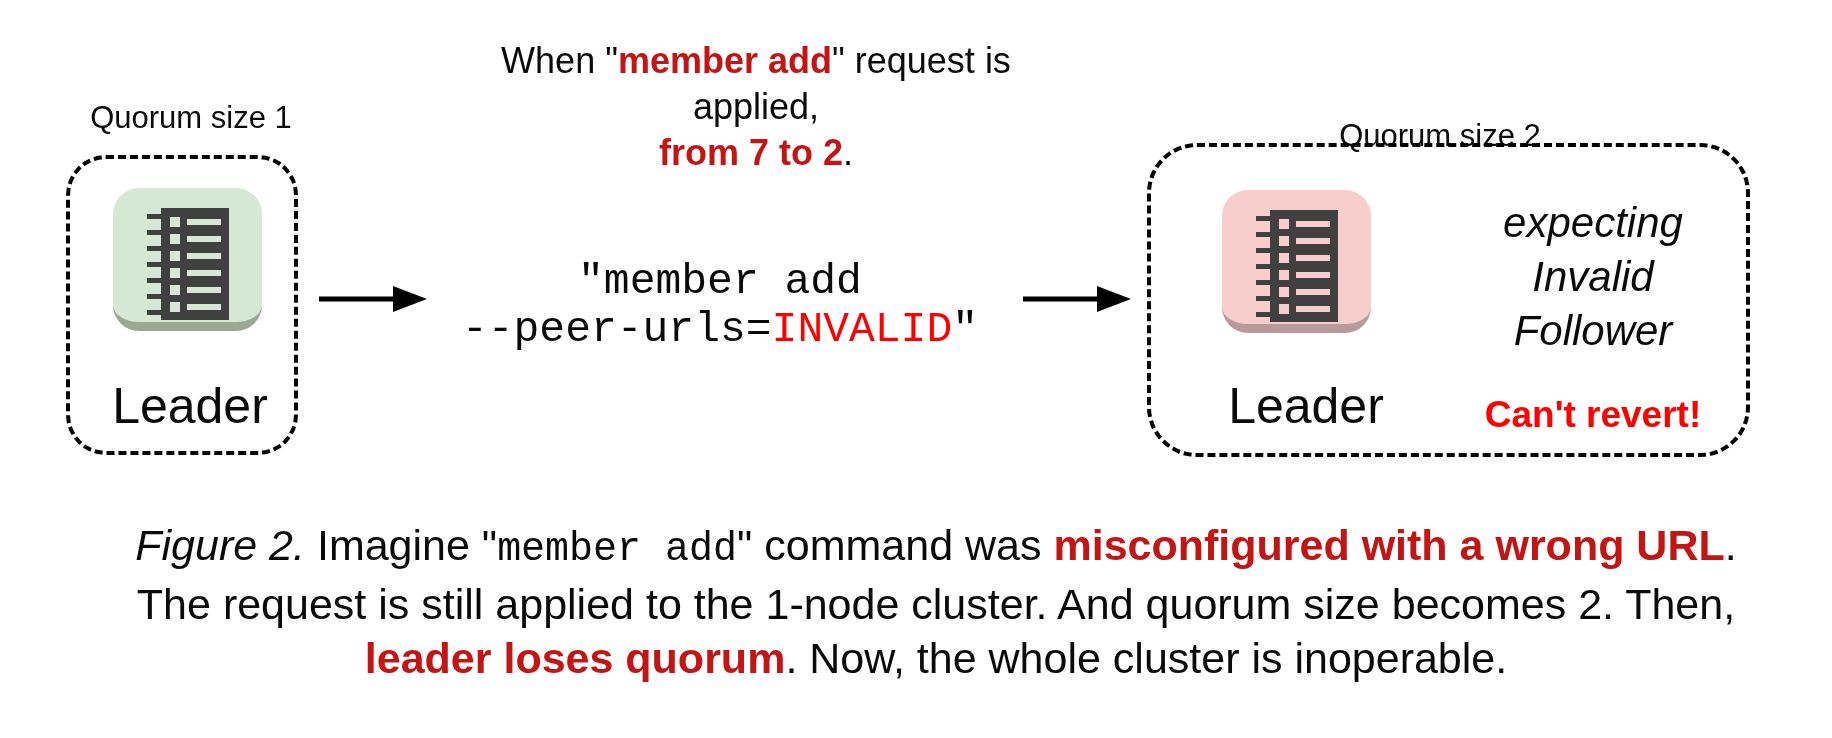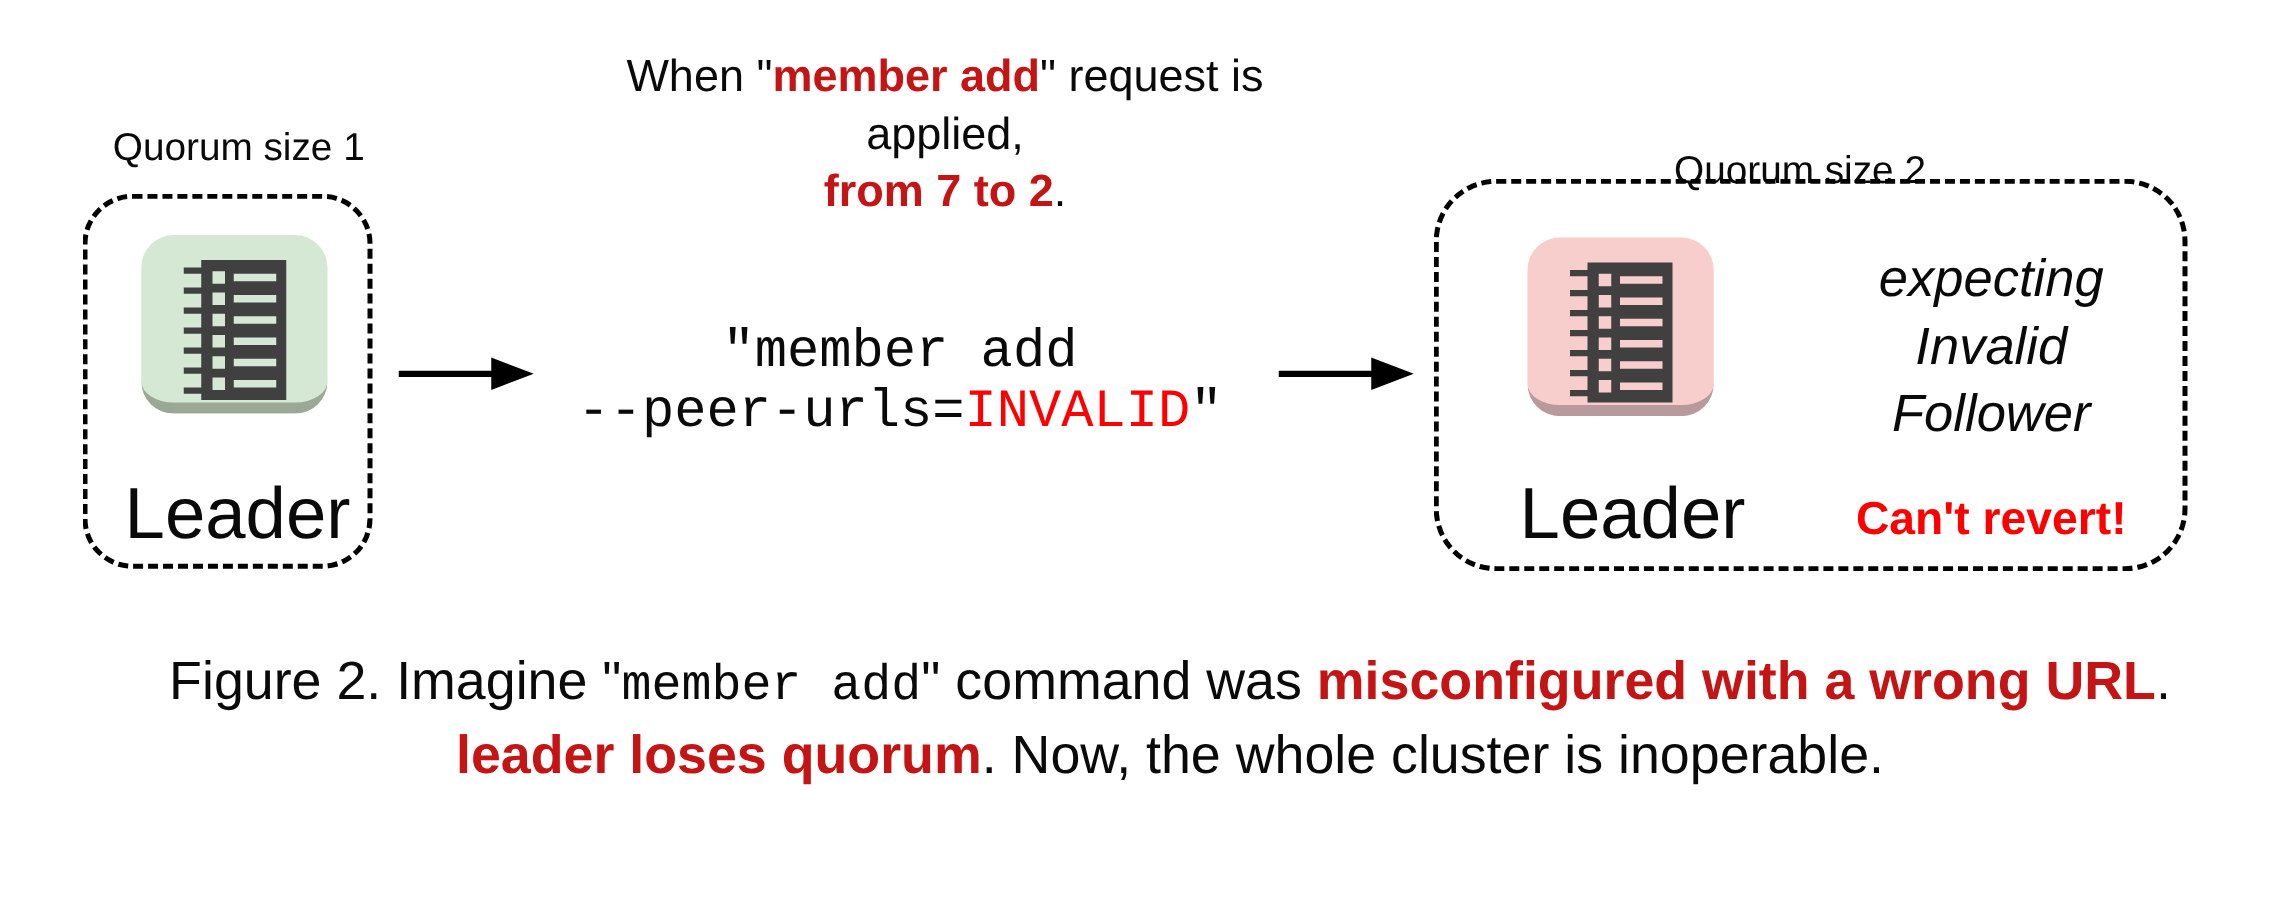--- a/index.html
+++ b/index.html
@@ -12,36 +12,36 @@
   
   .cluster-title{font-size:31px;letter-spacing:0;white-space:nowrap;}
   
   .dashed-box{border:4px dashed #000;border-radius:44px;background:transparent;}
   
   .node-icon{
     width:149px;height:134px;border-radius:26px;
     background:var(--bg);border-bottom:9px solid var(--shade);
   }
   .node-icon svg{display:block;width:149px;height:134px;}
-  .node-label{font-size:58px;white-space:nowrap;}
+  .node-label{font-size:50px;white-space:nowrap;}
   
   .annotation{font-size:36px;line-height:46px;}
   .red-em{color:#c41414;font-weight:bold;}
   .bright-red{color:#ff0000;}
   
   .command{
     font-family:"Liberation Mono","DejaVu Sans Mono",monospace;
     font-size:43px;line-height:48px;white-space:nowrap;
   }
   
   .expecting{font-size:42px;line-height:54px;font-style:italic;}
   .warning{font-size:37px;font-weight:bold;color:#ff0000;white-space:nowrap;}
   
   .caption{font-size:43px;line-height:54px;}
-  .caption .fig{}
+  .caption .fig{font-style:italic;}
   .caption .mono{
     font-family:"Liberation Mono","DejaVu Sans Mono",monospace;
     font-size:0.93em;
   }
   .arrow svg{display:block;}
 </style>
 </head>
 <body>
 
 <div class="canvas">
@@ -143,16 +143,17 @@
   <div class="abs ctr warning" style="left:1433px;top:394px;width:320px;">Can't revert!</div>
 
   <div class="abs ctr expecting" style="left:1433px;top:196px;width:320px;">
     <div>expecting</div>
     <div>Invalid</div>
     <div>Follower</div>
   </div>
 
   <div class="abs ctr caption" style="left:40px;top:518px;width:1792px;">
     <div><span class="fig">Figure 2.</span><span> Imagine "</span><span class="mono">member add</span><span>" command was </span><span class="red-em">misconfigured with a wrong URL</span><span>.</span></div>
+    <div>The request is still applied to the 1-node cluster. And quorum size becomes 2. Then,</div>
     <div><span class="red-em">leader loses quorum</span><span>. Now, the whole cluster is inoperable.</span></div>
   </div>
 
 </div>
 
 </body></html>

